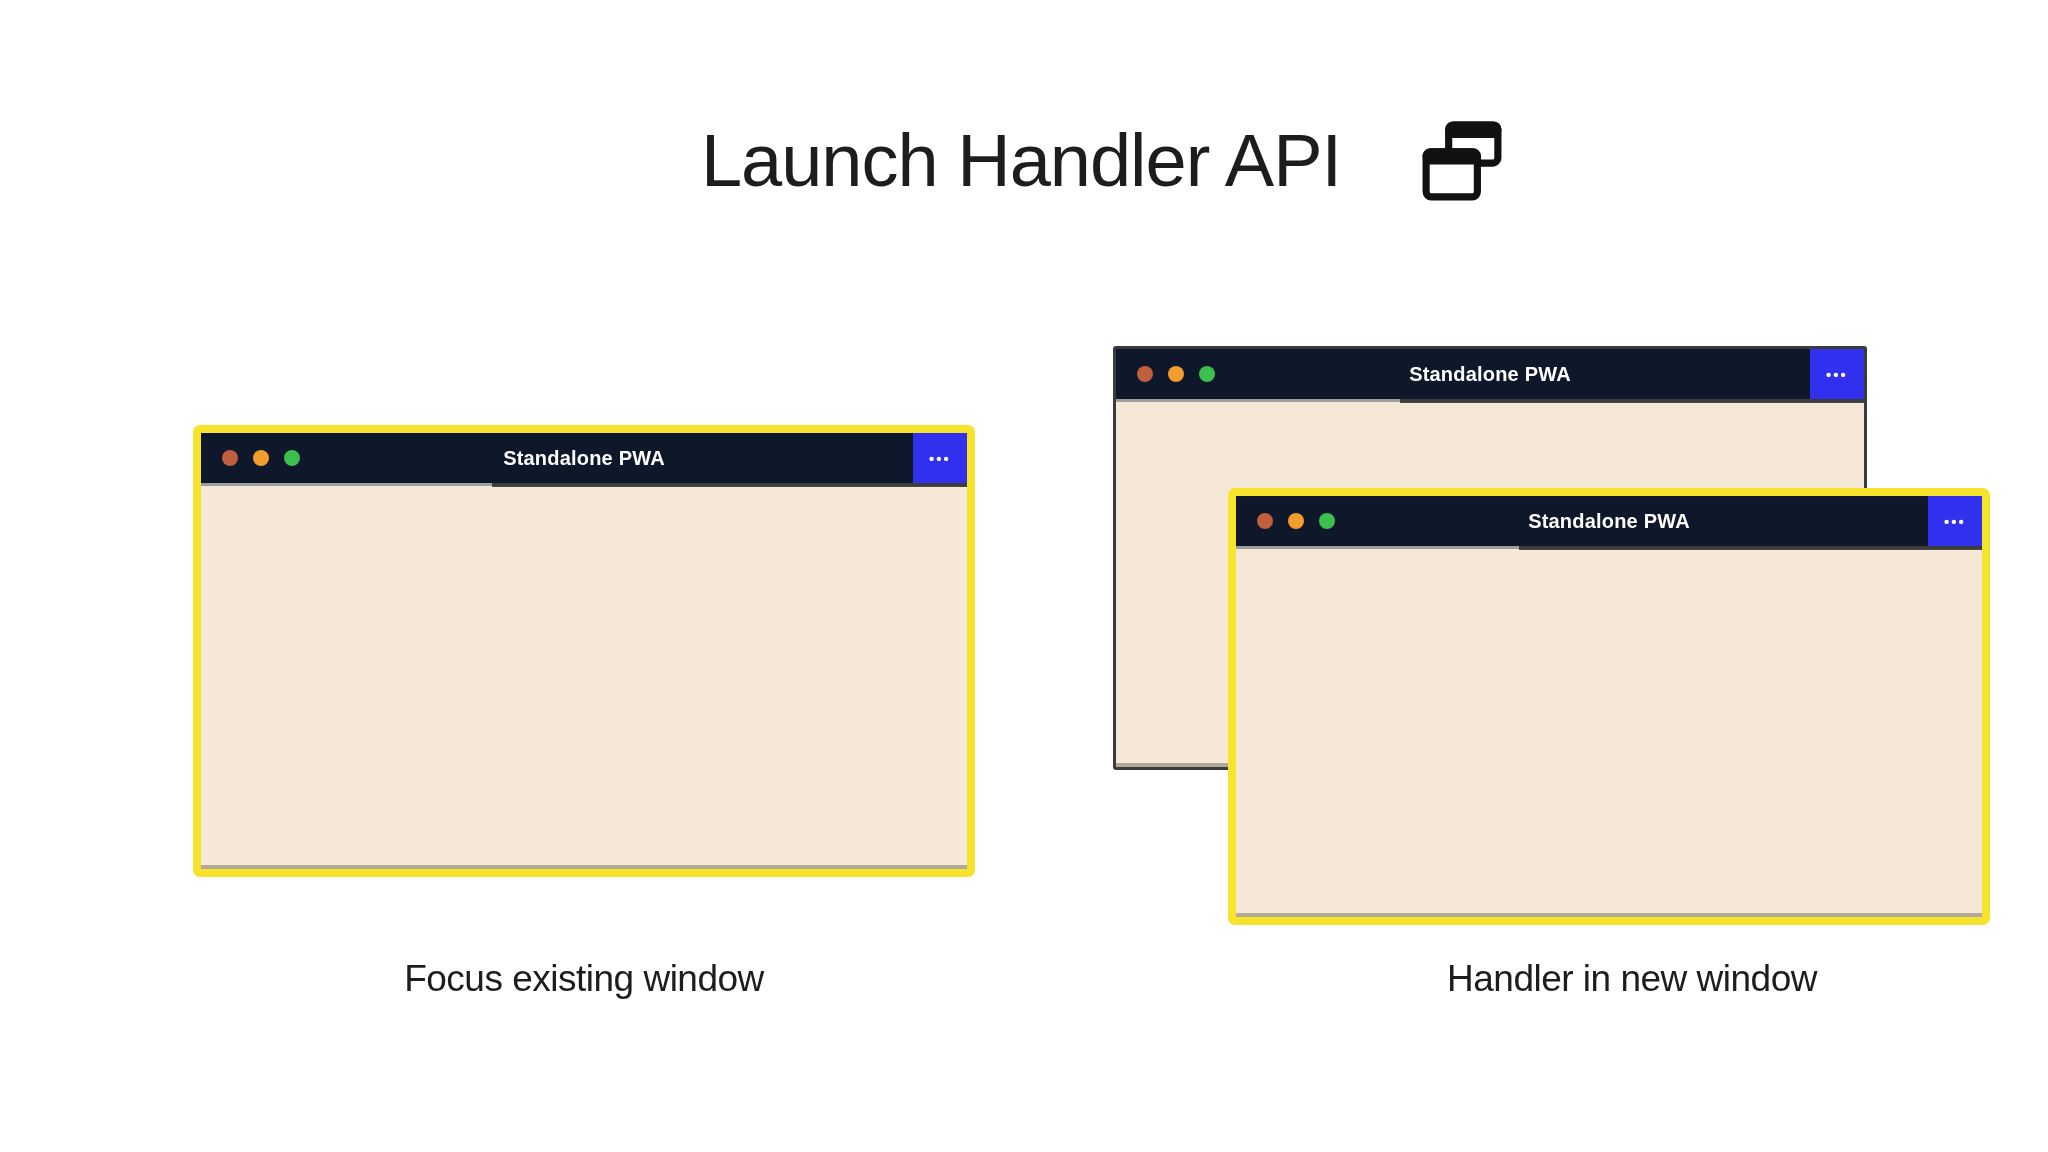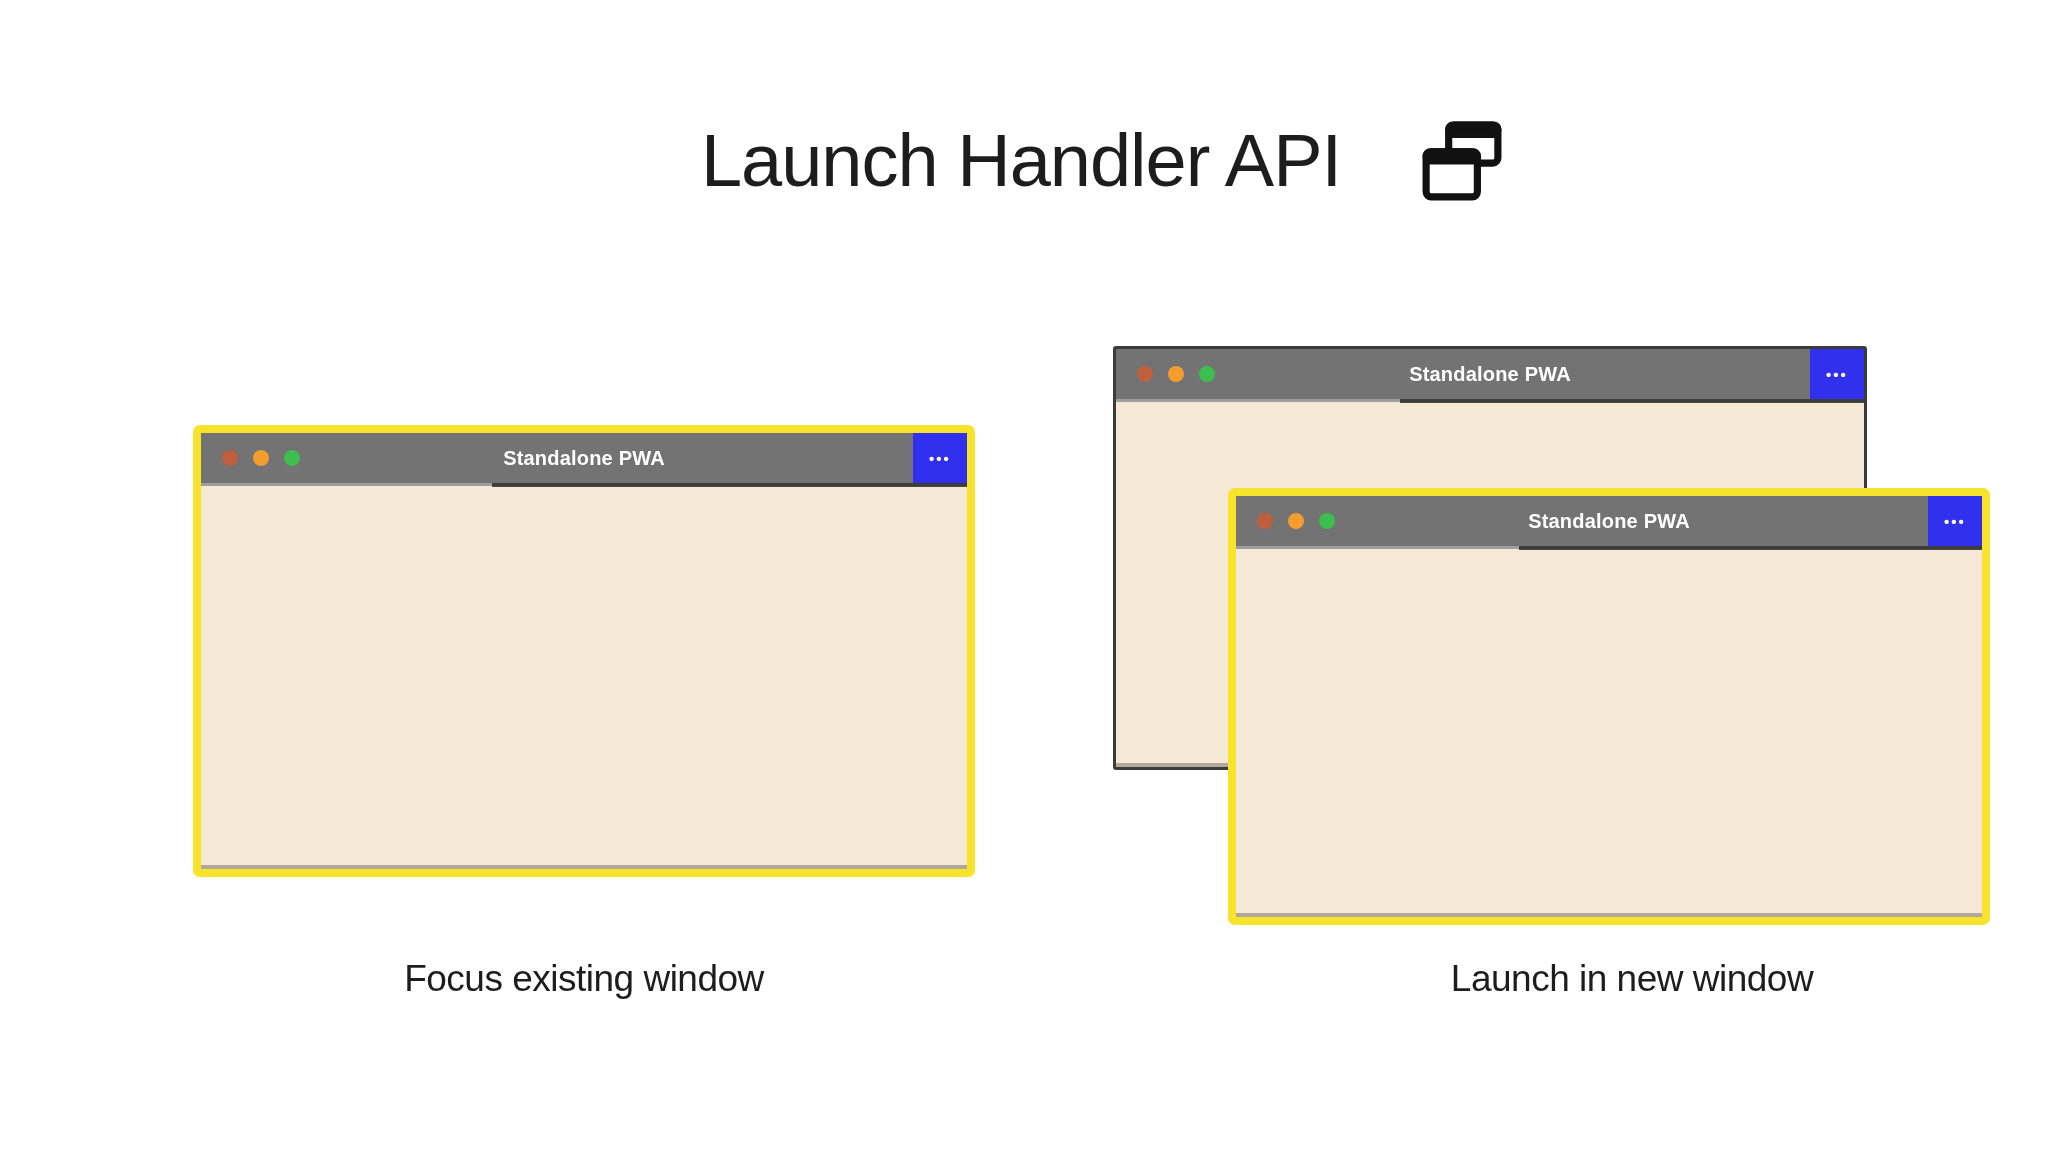--- a/index.html
+++ b/index.html
@@ -46,21 +46,21 @@
     border-radius: 7px;
   }
   .pwa-window.back {
     border: 3px solid #3b3b3b;
     border-radius: 3px;
   }
   .titlebar {
     position: relative;
     height: 50px;
     flex: 0 0 50px;
-    background: #737373;
+    background: #0f172a;
     display: flex;
     align-items: center;
   }
   .traffic {
     position: absolute;
     left: 21px;
     top: 0;
     height: 100%;
     display: flex;
     align-items: center;
@@ -207,15 +207,15 @@
       </div>
     </div>
     <div class="under-line"></div>
     <div class="bar-shadow"></div>
     <div class="win-content">
       <div class="bottom-line"></div>
     </div>
   </div>
 
   <div class="caption" id="caption-left">Focus existing window</div>
-  <div class="caption" id="caption-right">Launch in new window</div>
+  <div class="caption" id="caption-right">Handler in new window</div>
 
 </div>
 
 </body></html>

